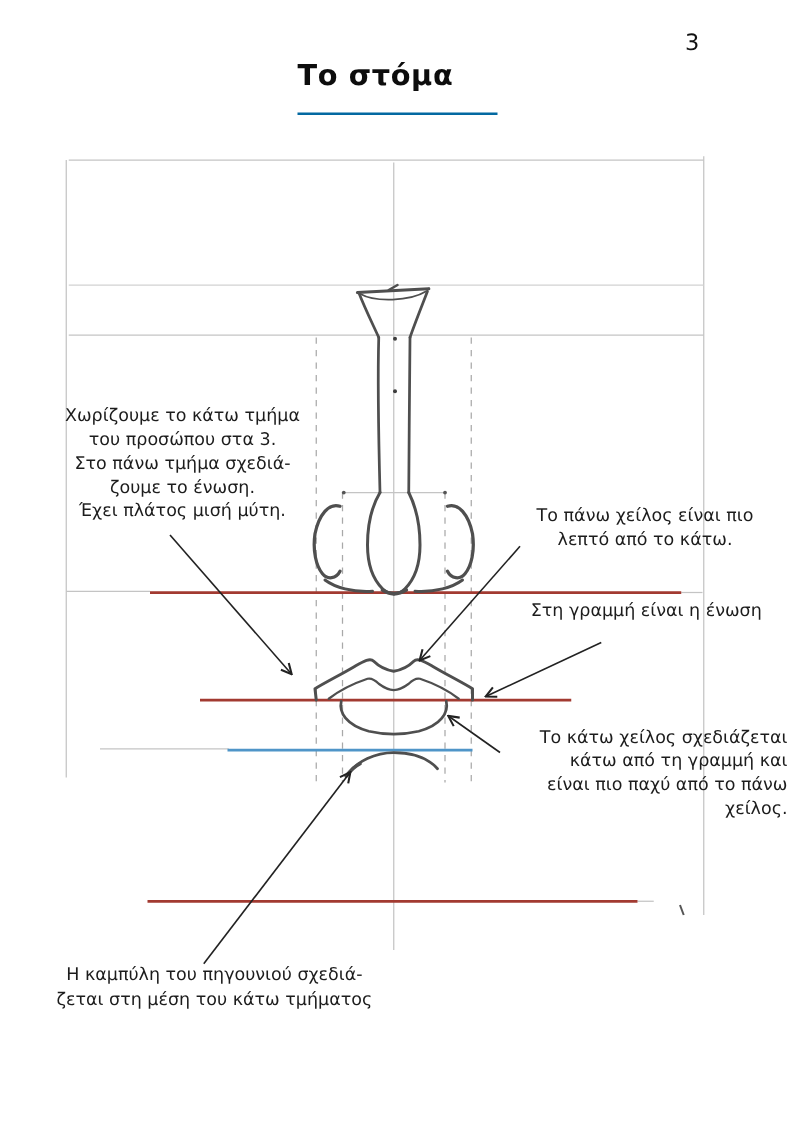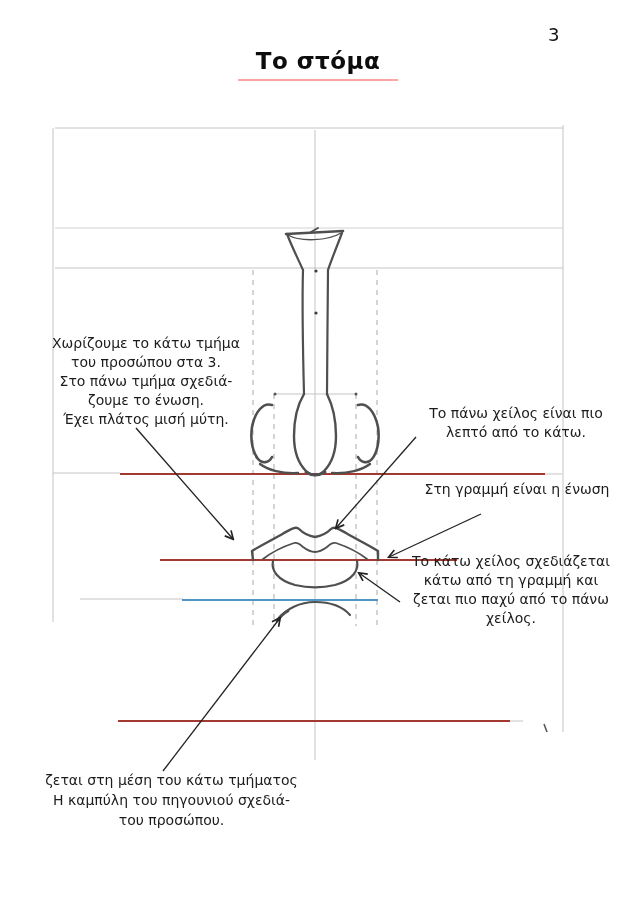--- a/index.html
+++ b/index.html
@@ -6,23 +6,23 @@
   body{
     width:637px;height:901px;position:relative;background:#ffffff;
     font-family:"DejaVu Sans","Liberation Sans",sans-serif;color:#1c1c1c;
     overflow:hidden;
   }
   #drawing{position:absolute;left:0;top:0;width:637px;height:901px;}
   .txt{position:absolute;text-align:center;font-size:14px;line-height:19px;color:#1c1c1c;}
   .txt div{white-space:nowrap;}
   .page-number{position:absolute;left:548px;top:24px;font-size:18px;color:#111;}
   .title{
-    position:absolute;left:238px;top:48px;width:160px;text-align:center;
+    position:absolute;left:238px;top:48px;width:160px;
     font-size:23px;font-weight:bold;color:#0d0d0d;
-    padding-bottom:5px;border-bottom:2px solid #fca5a5;letter-spacing:.5px;
+    padding-bottom:16px;border-bottom:2px solid #0369a1;letter-spacing:.5px;
   }
   
   .construction{stroke:#c4c4c4;stroke-width:1;fill:none;}
   .construction-light{stroke:#d2d2d2;stroke-width:1;fill:none;}
   .dashed{stroke:#a9a9a9;stroke-width:1;fill:none;stroke-dasharray:5 5;}
   .redline{stroke:#a23a31;stroke-width:2.2;fill:none;}
   .blueline{stroke:#4f95c8;stroke-width:2.2;fill:none;}
   .pencil{stroke:#4f4f4f;fill:none;stroke-linecap:round;stroke-linejoin:round;}
   .arrow{stroke:#222;stroke-width:1.3;fill:none;}
 </style>
@@ -101,41 +101,40 @@
     <line class="arrow" x1="163" y1="771" x2="280" y2="618" marker-end="url(#ah)"></line>
   </g>
 
   <path d="M544,724 L547,732" stroke="#555" stroke-width="1.6" fill="none"></path>
 </svg>
 
 <div class="page-number" data-bind="page.number">3</div>
 
 <h1 class="title" data-bind="page.title" style="margin:0;">Το στόμα</h1>
 
-<div class="txt" style="left:40px;top:334px;width:212px;">
+<div class="txt" style="left:40px;top:324px;width:212px;">
   <div data-bind="annotations.division.lines.0">Χωρίζουμε το κάτω τμήμα</div>
   <div data-bind="annotations.division.lines.1">του προσώπου στα 3.</div>
   <div data-bind="annotations.division.lines.2">Στο πάνω τμήμα σχεδιά-</div>
   <div data-bind="annotations.division.lines.3">ζουμε το ένωση.</div>
   <div data-bind="annotations.division.lines.4">Έχει πλάτος μισή μύτη.</div>
 </div>
 
 <div class="txt" style="left:405px;top:404px;width:222px;">
   <div data-bind="annotations.upper_lip.lines.0">Το πάνω χείλος είναι πιο</div>
   <div data-bind="annotations.upper_lip.lines.1">λεπτό από το κάτω.</div>
 </div>
 
 <div class="txt" style="left:402px;top:480px;width:230px;">
   <div data-bind="annotations.lip_junction.lines.0">Στη γραμμή είναι η ένωση</div>
 </div>
 
-<div class="txt" style="left:392px;top:552px;width:238px;">
+<div class="txt" style="left:392px;top:581px;width:238px;text-align:right;">
   <div data-bind="annotations.lower_lip.lines.0">Το κάτω χείλος σχεδιάζεται</div>
   <div data-bind="annotations.lower_lip.lines.1">κάτω από τη γραμμή και</div>
-  <div data-bind="annotations.lower_lip.lines.2">ζεται πιο παχύ από το πάνω</div>
+  <div data-bind="annotations.lower_lip.lines.2">είναι πιο παχύ από το πάνω</div>
   <div data-bind="annotations.lower_lip.lines.3">χείλος.</div>
 </div>
 
 <div class="txt" style="left:30px;top:770px;width:283px;line-height:20px;">
+  <div data-bind="annotations.chin.lines.0">Η καμπύλη του πηγουνιού σχεδιά-</div>
   <div data-bind="annotations.chin.lines.1">ζεται στη μέση του κάτω τμήματος</div>
-  <div data-bind="annotations.chin.lines.0">Η καμπύλη του πηγουνιού σχεδιά-</div>
-  <div data-bind="annotations.chin.lines.2">του προσώπου.</div>
 </div>
 
 </body></html>

